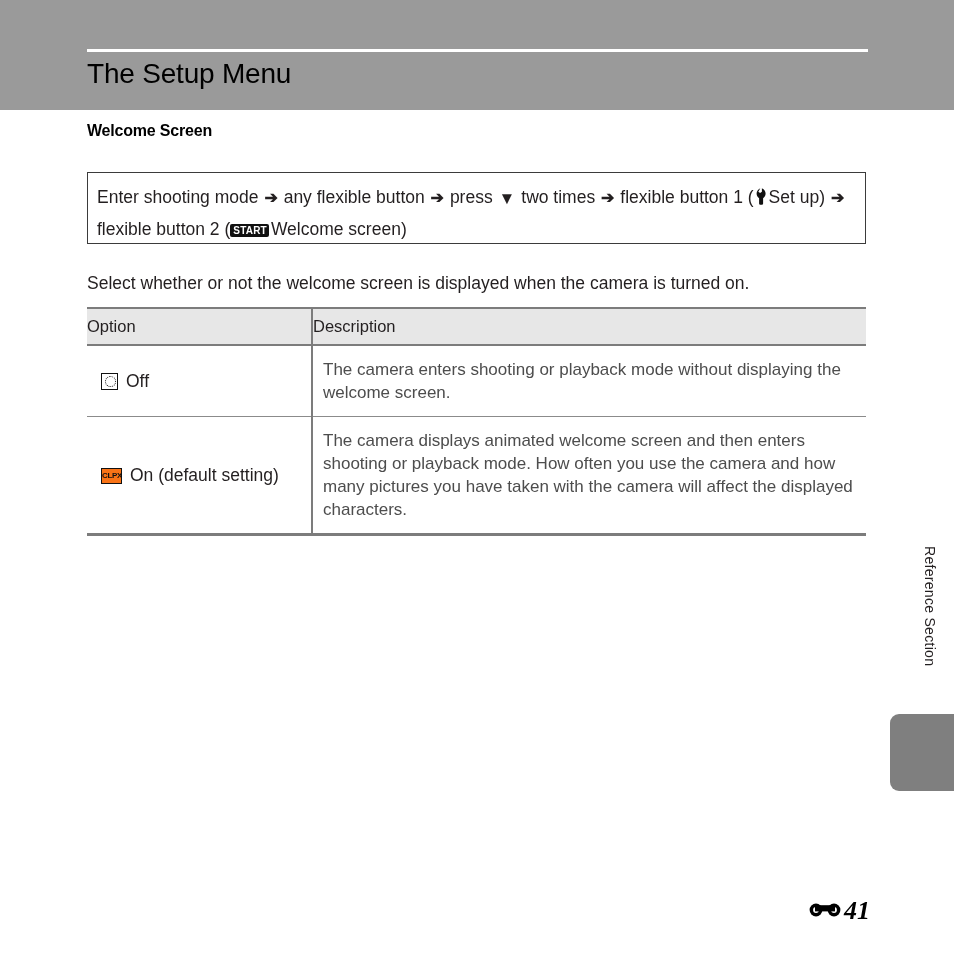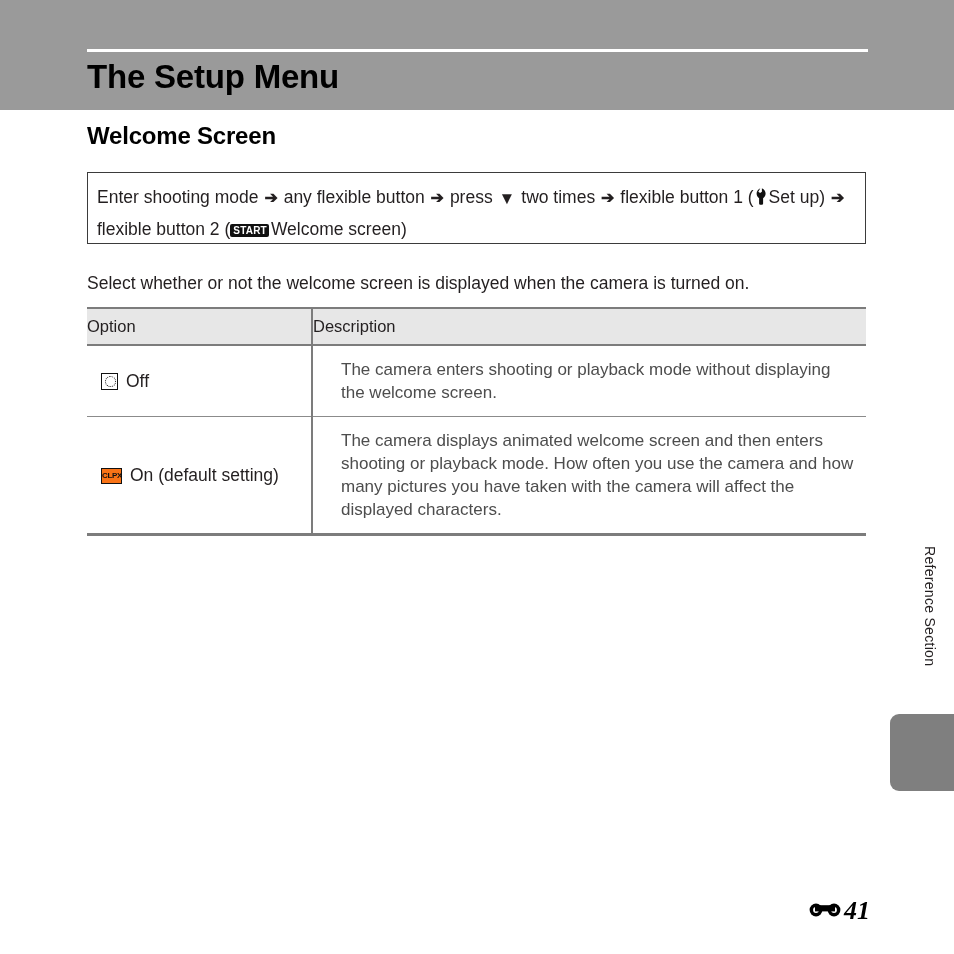--- a/index.html
+++ b/index.html
@@ -30,33 +30,33 @@
     left: 87px;
     top: 49px;
     width: 781px;
     height: 3px;
     background: #ffffff;
   }
   .chapter-title {
     position: absolute;
     left: 87px;
     top: 58px;
-    font-size: 33px;
-    font-weight: bold;
+    font-size: 28px;
+    font-weight: normal;
     letter-spacing: -0.2px;
     color: #000000;
     white-space: nowrap;
   }
 
   
   .section-title {
     position: absolute;
     left: 87px;
     top: 122px;
-    font-size: 24px;
+    font-size: 16px;
     font-weight: bold;
     letter-spacing: -0.2px;
     color: #000000;
     white-space: nowrap;
   }
 
   
   .nav-box {
     position: absolute;
     left: 87px;
@@ -156,21 +156,21 @@
     border-bottom: 3px solid #7c7c7c;
   }
   .options-table td.cell-option {
     border-right: 2px solid #7c7c7c;
     padding: 12px 10px 12px 14px;
     font-size: 17.5px;
     color: #231f20;
     white-space: nowrap;
   }
   .options-table td.cell-desc {
-    padding: 12px 8px 12px 28px;
+    padding: 12px 8px 12px 10px;
     font-size: 17px;
     line-height: 23px;
     color: #4d4d4d;
   }
 
   
   .opt-icon {
     display: inline-block;
     vertical-align: -3px;
     margin-right: 8px;

